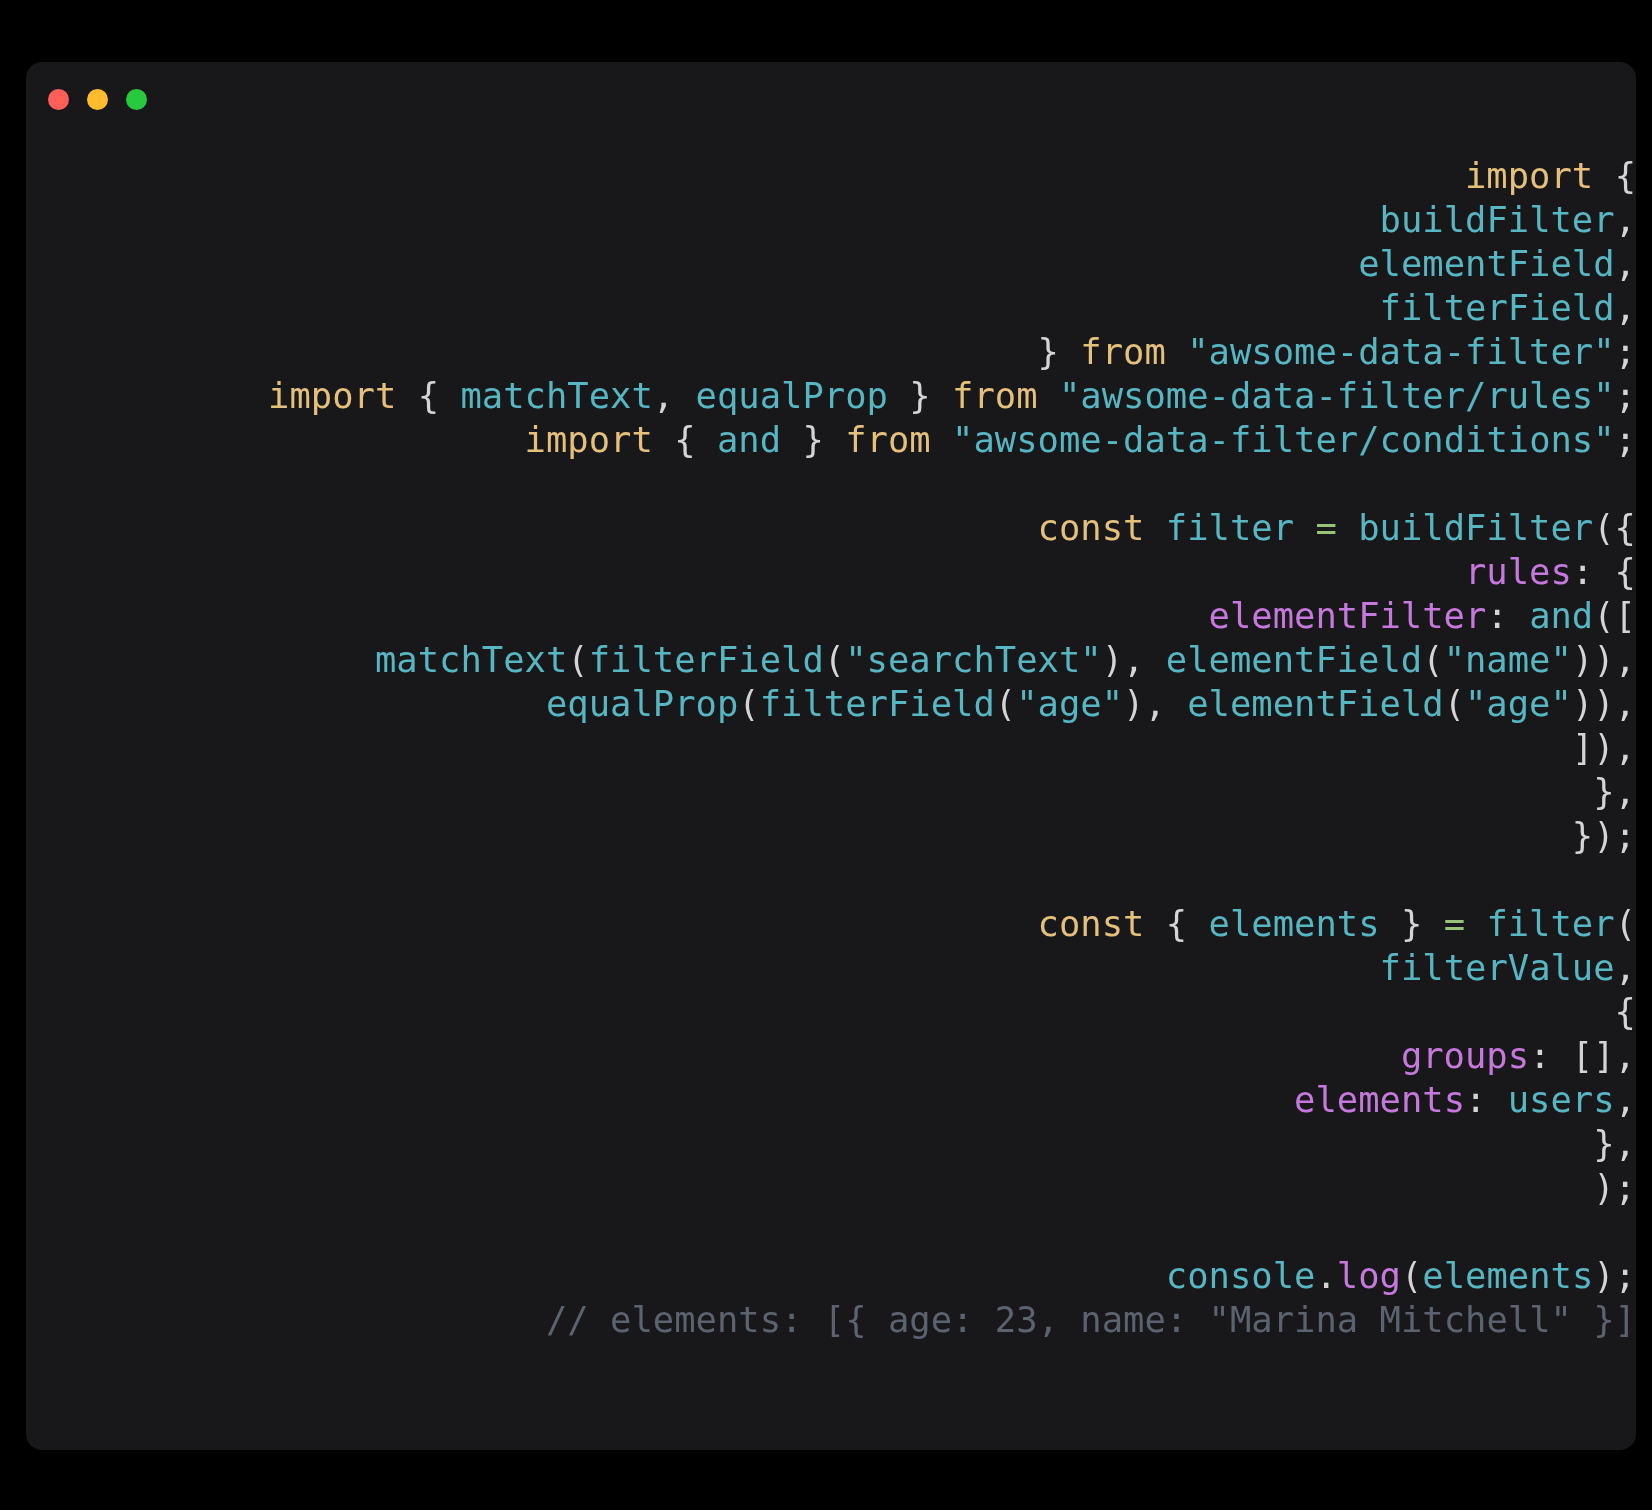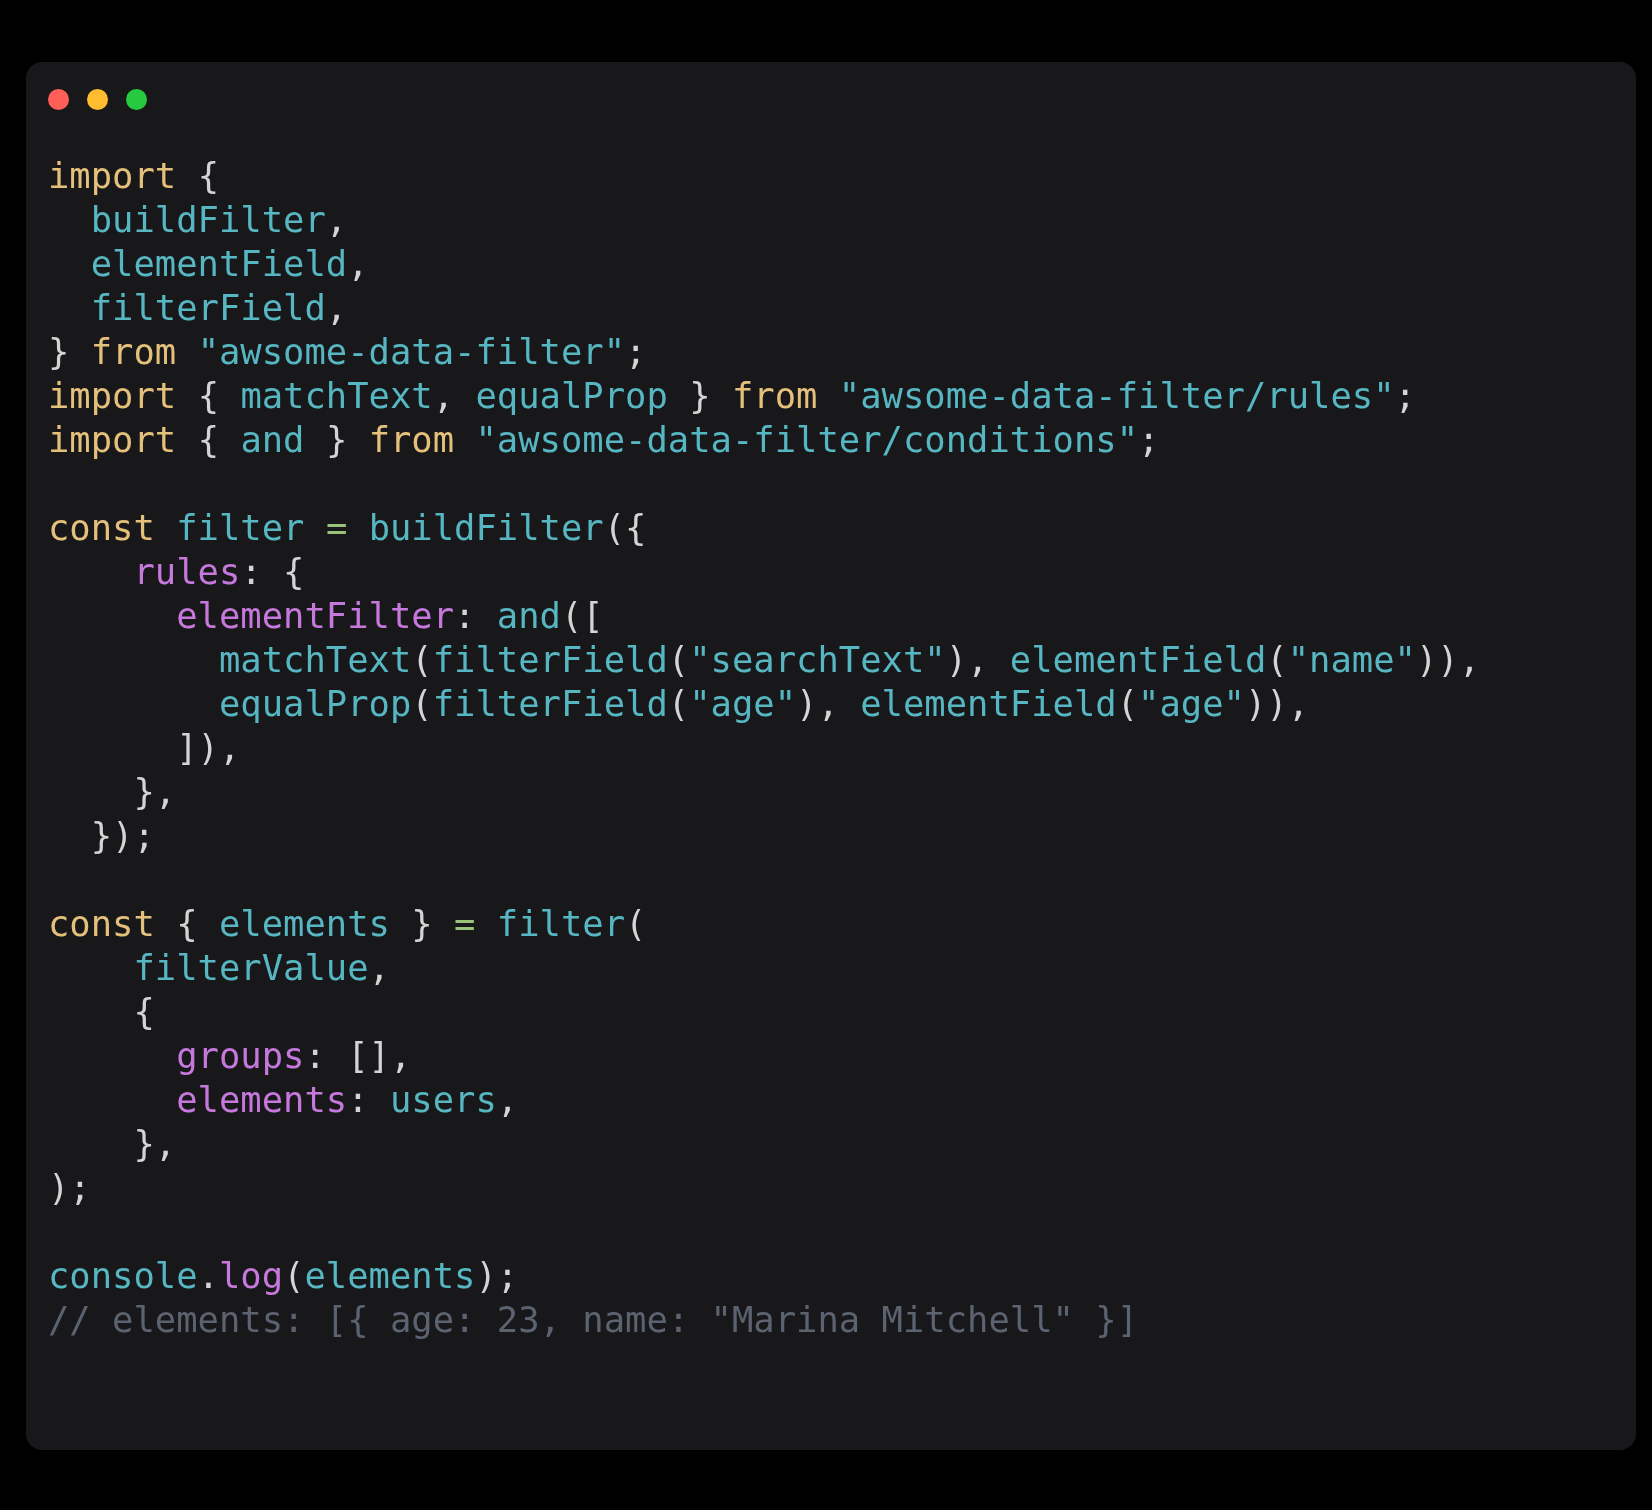--- a/index.html
+++ b/index.html
@@ -11,20 +11,21 @@
     overflow: hidden;
   }
   body {
     font-family: "DejaVu Sans Mono", monospace;
   }
   .stage {
     position: relative;
     width: 1652px;
     height: 1510px;
     background: #000000;
+    text-align: right;
   }
   .window {
     position: absolute;
     left: 26px;
     top: 62px;
     width: 1610px;
     height: 1388px;
     background: #18181B;
     border-radius: 16px;
     overflow: hidden;

